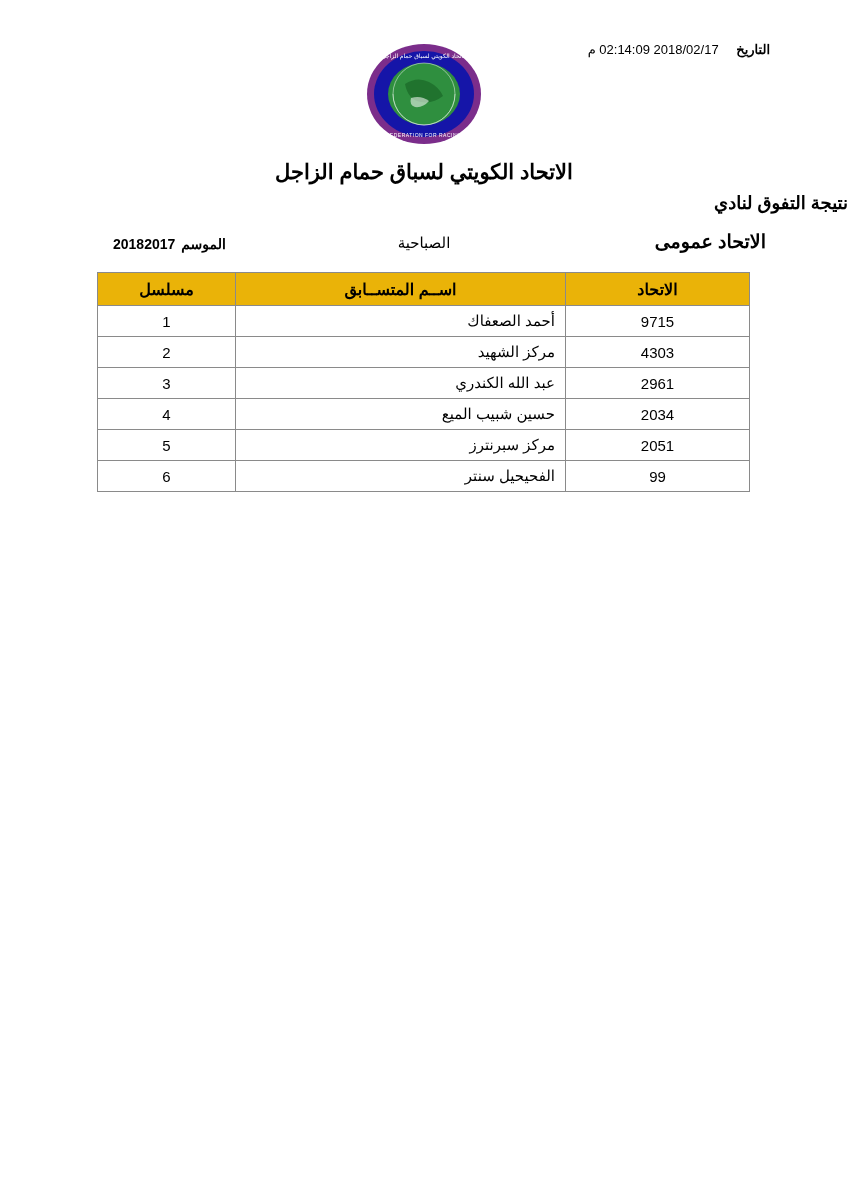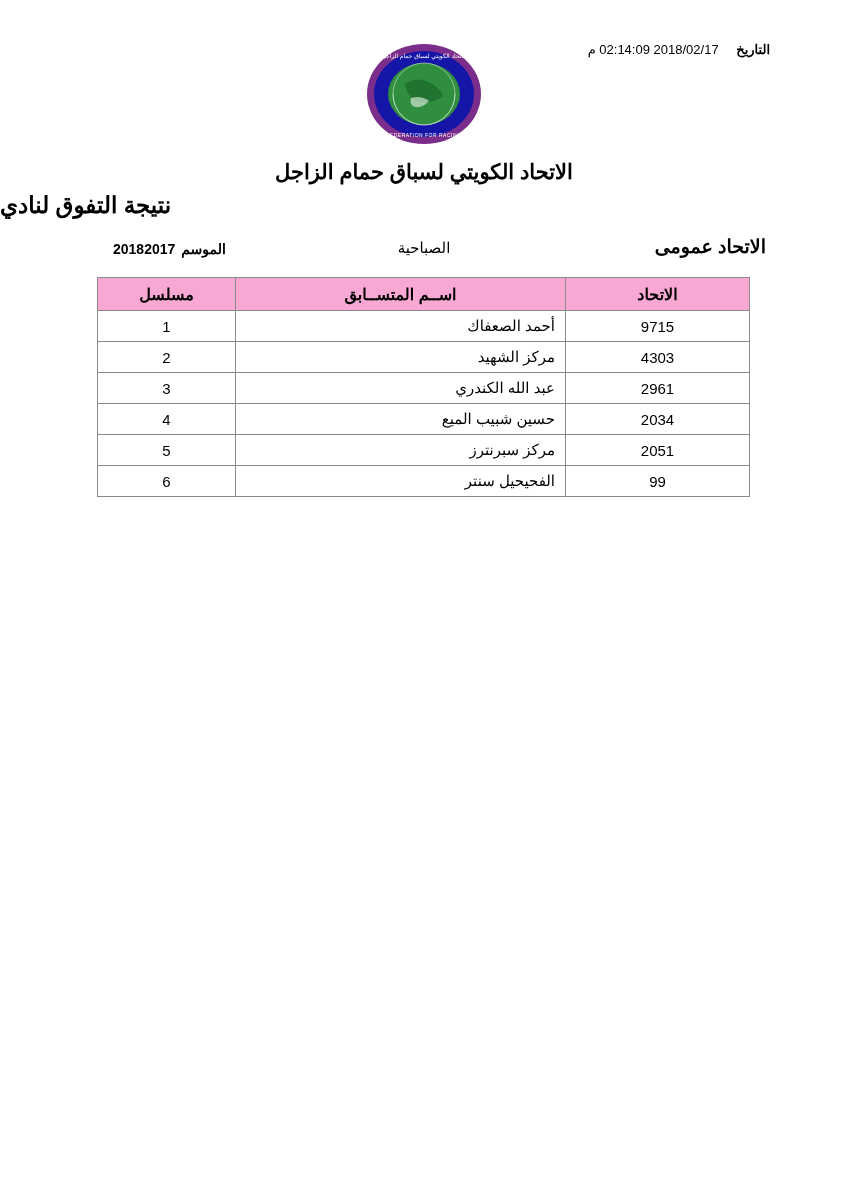--- a/index.html
+++ b/index.html
@@ -60,22 +60,22 @@
 
   
   .title-main {
     text-align: center;
     font-size: 21px;
     font-weight: bold;
     margin-top: 10px;
     letter-spacing: 0;
   }
   .title-sub {
-    text-align: left;
-    font-size: 23px;
+    text-align: right;
+    font-size: 18px;
     font-weight: bold;
     margin-top: 8px;
   }
 
   
   .meta-row {
     position: relative;
     height: 34px;
     margin-top: 16px;
   }
@@ -134,21 +134,21 @@
     table-layout: fixed;
   }
   table.results th,
   table.results td {
     border: 1px solid #8a8a8a;
     height: 30px;
     padding: 0 10px;
     font-size: 15px;
   }
   table.results thead th {
-    background: #f9a8d4;
+    background: #eab308;
     font-weight: bold;
     text-align: center;
     font-size: 16px;
     height: 32px;
   }
   .col-seq   { width: 138px; }
   .col-name  { width: 330px; }
   .col-pts   { width: 184px; }
 
   td.seq  { text-align: center; font-size: 15px; }

